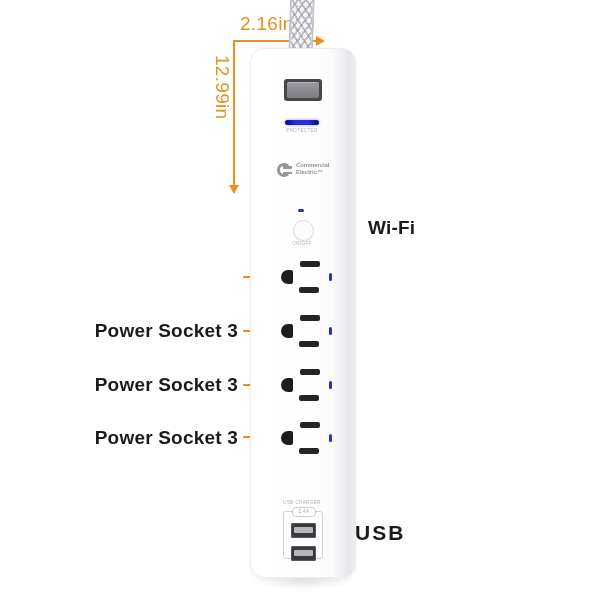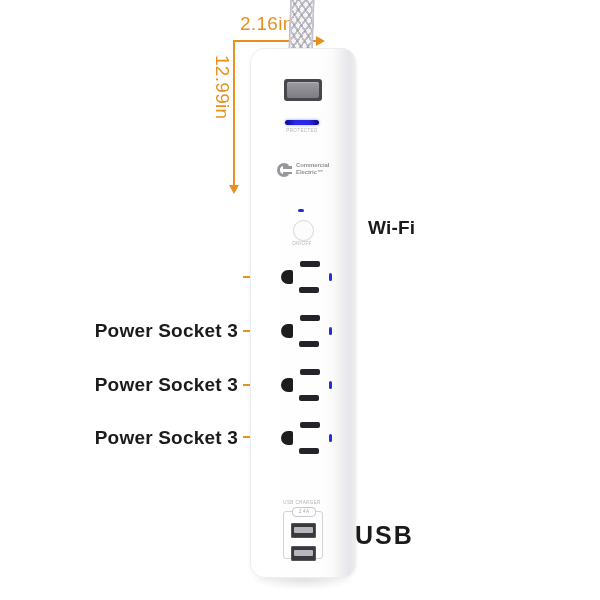--- a/index.html
+++ b/index.html
@@ -202,15 +202,15 @@
   <div class="abs callout-label lbl-right" style="right:362px;top:427px;">Power Socket 3</div>
   <div class="arrow right" style="left:243px;top:432px;width:35px;">
     <div class="line"></div>
       <div class="head tri-right"></div>
   </div>
 
   <div class="arrow left" style="left:318px;top:528px;width:33px;">
     <div class="head tri-left"></div>
       <div class="line"></div>
   </div>
-  <div class="abs callout-label" style="left:355px;top:521px;font-size:25px;letter-spacing:2px;">USB</div>
+  <div class="abs callout-label" style="left:355px;top:521px;font-size:21px;letter-spacing:2px;">USB</div>
 
 </div>
 
 </body></html>

